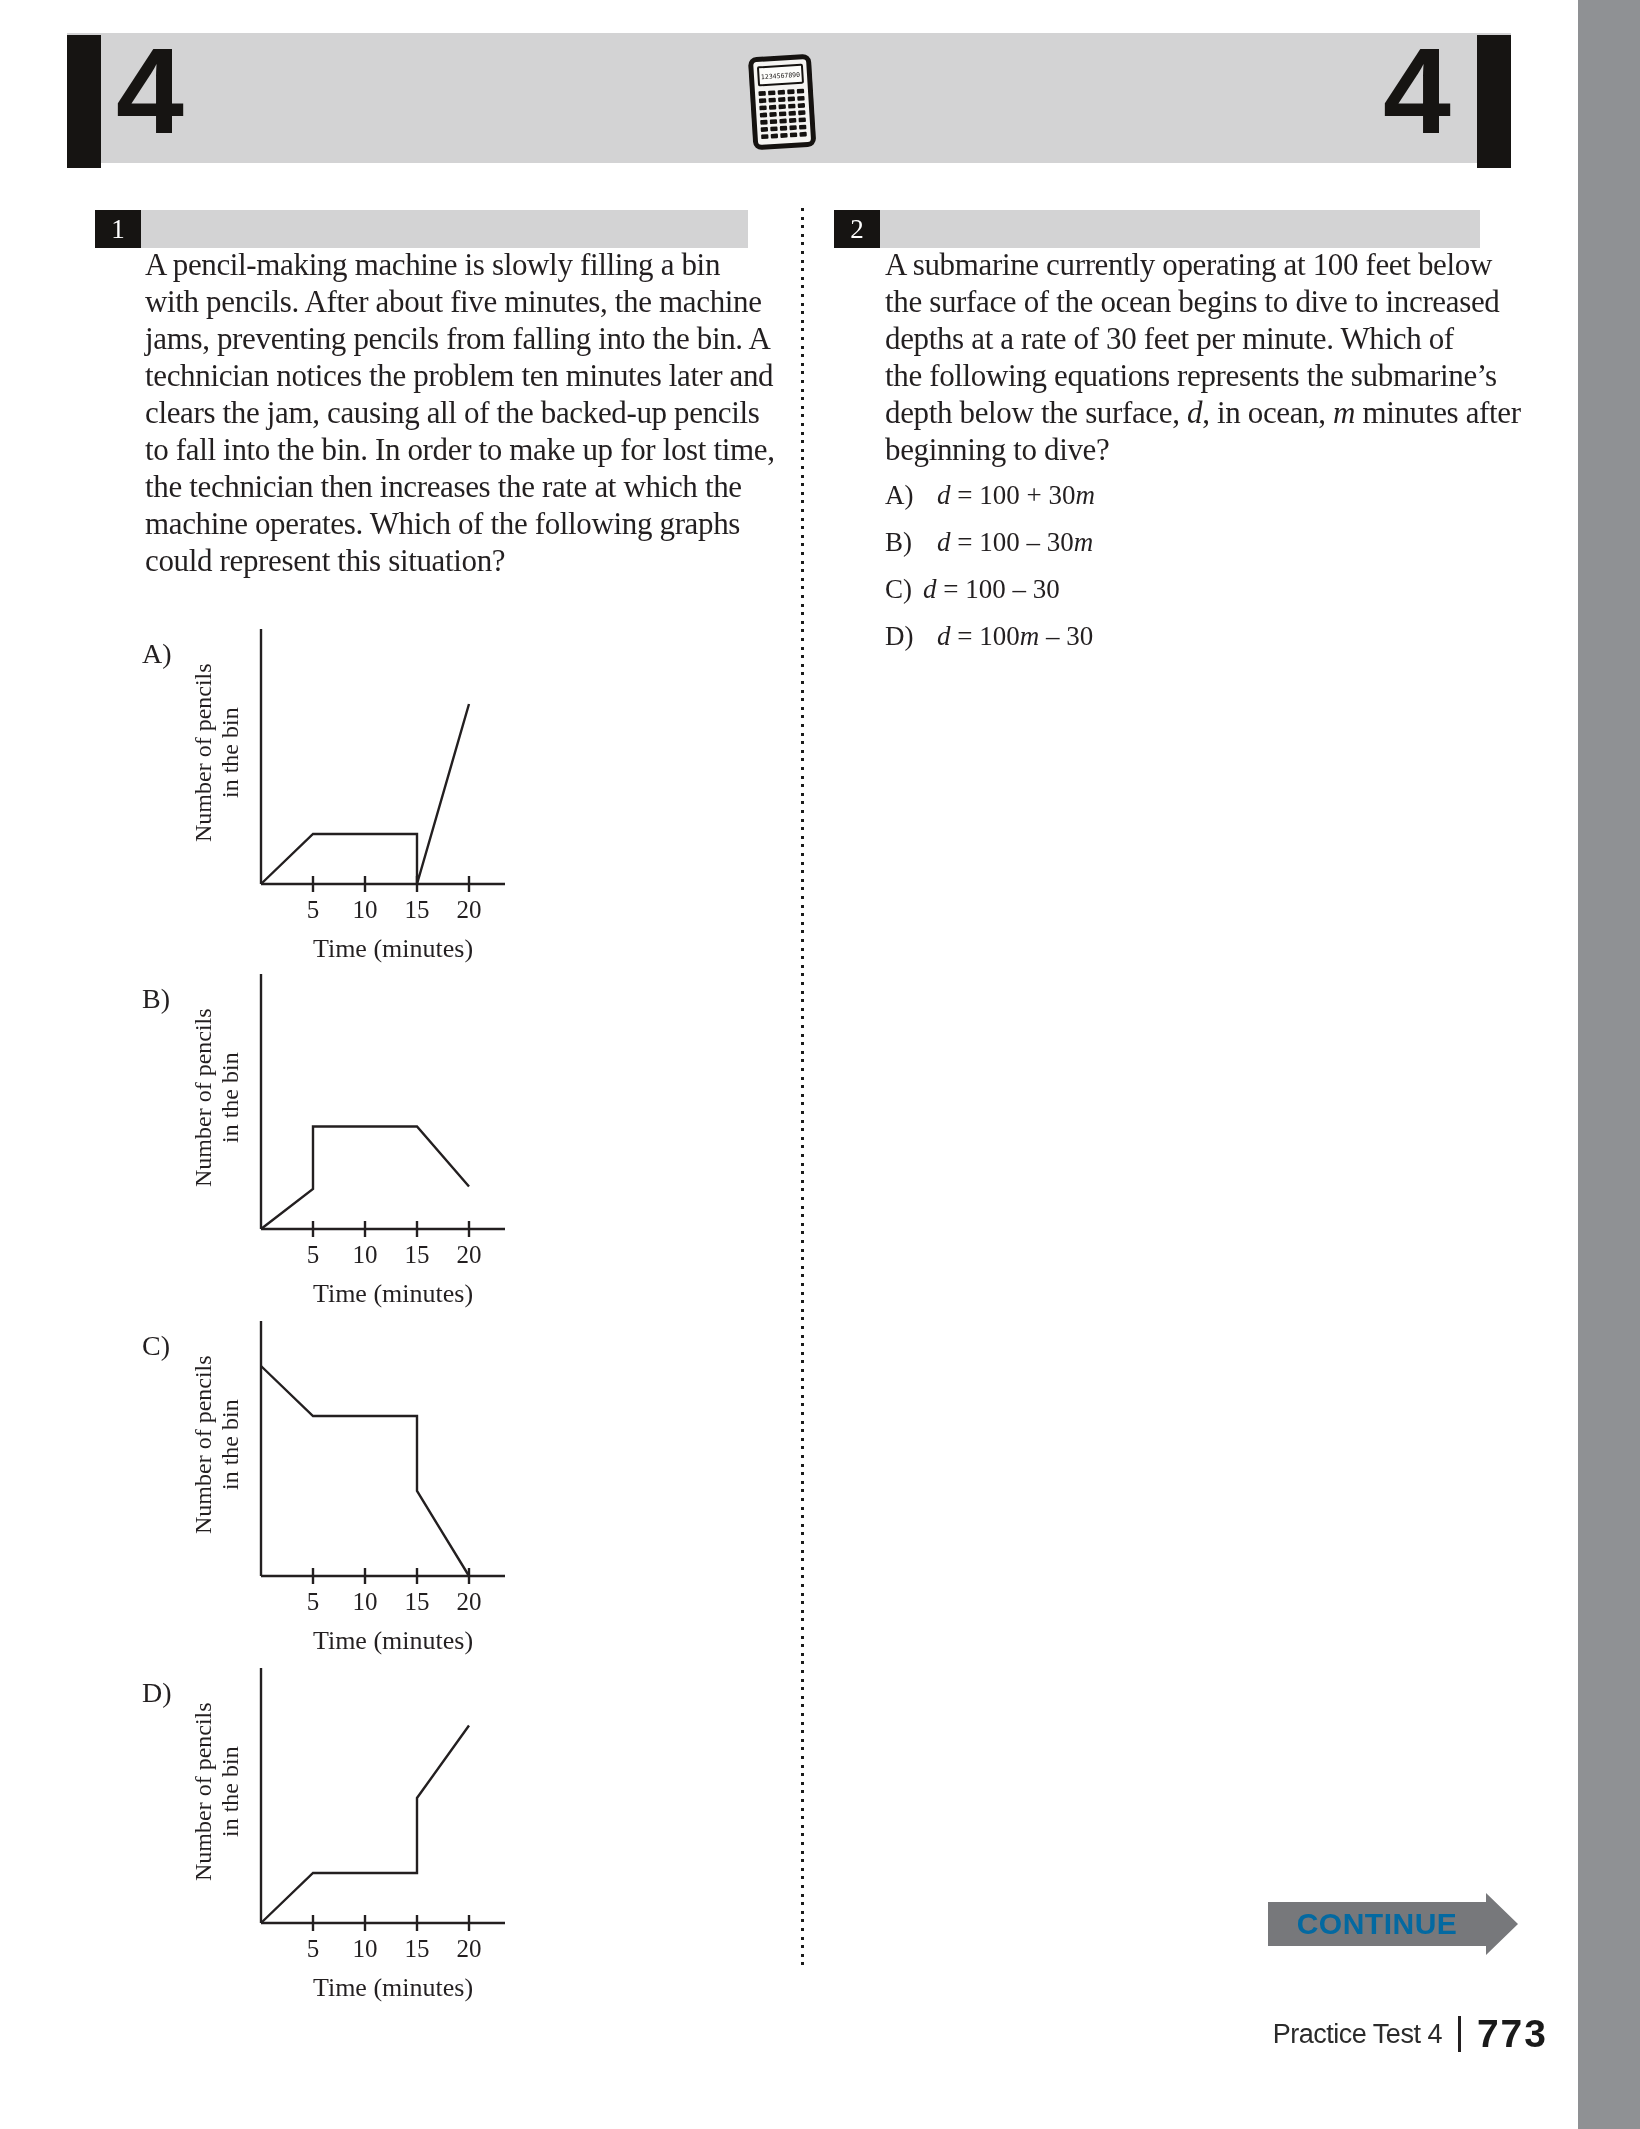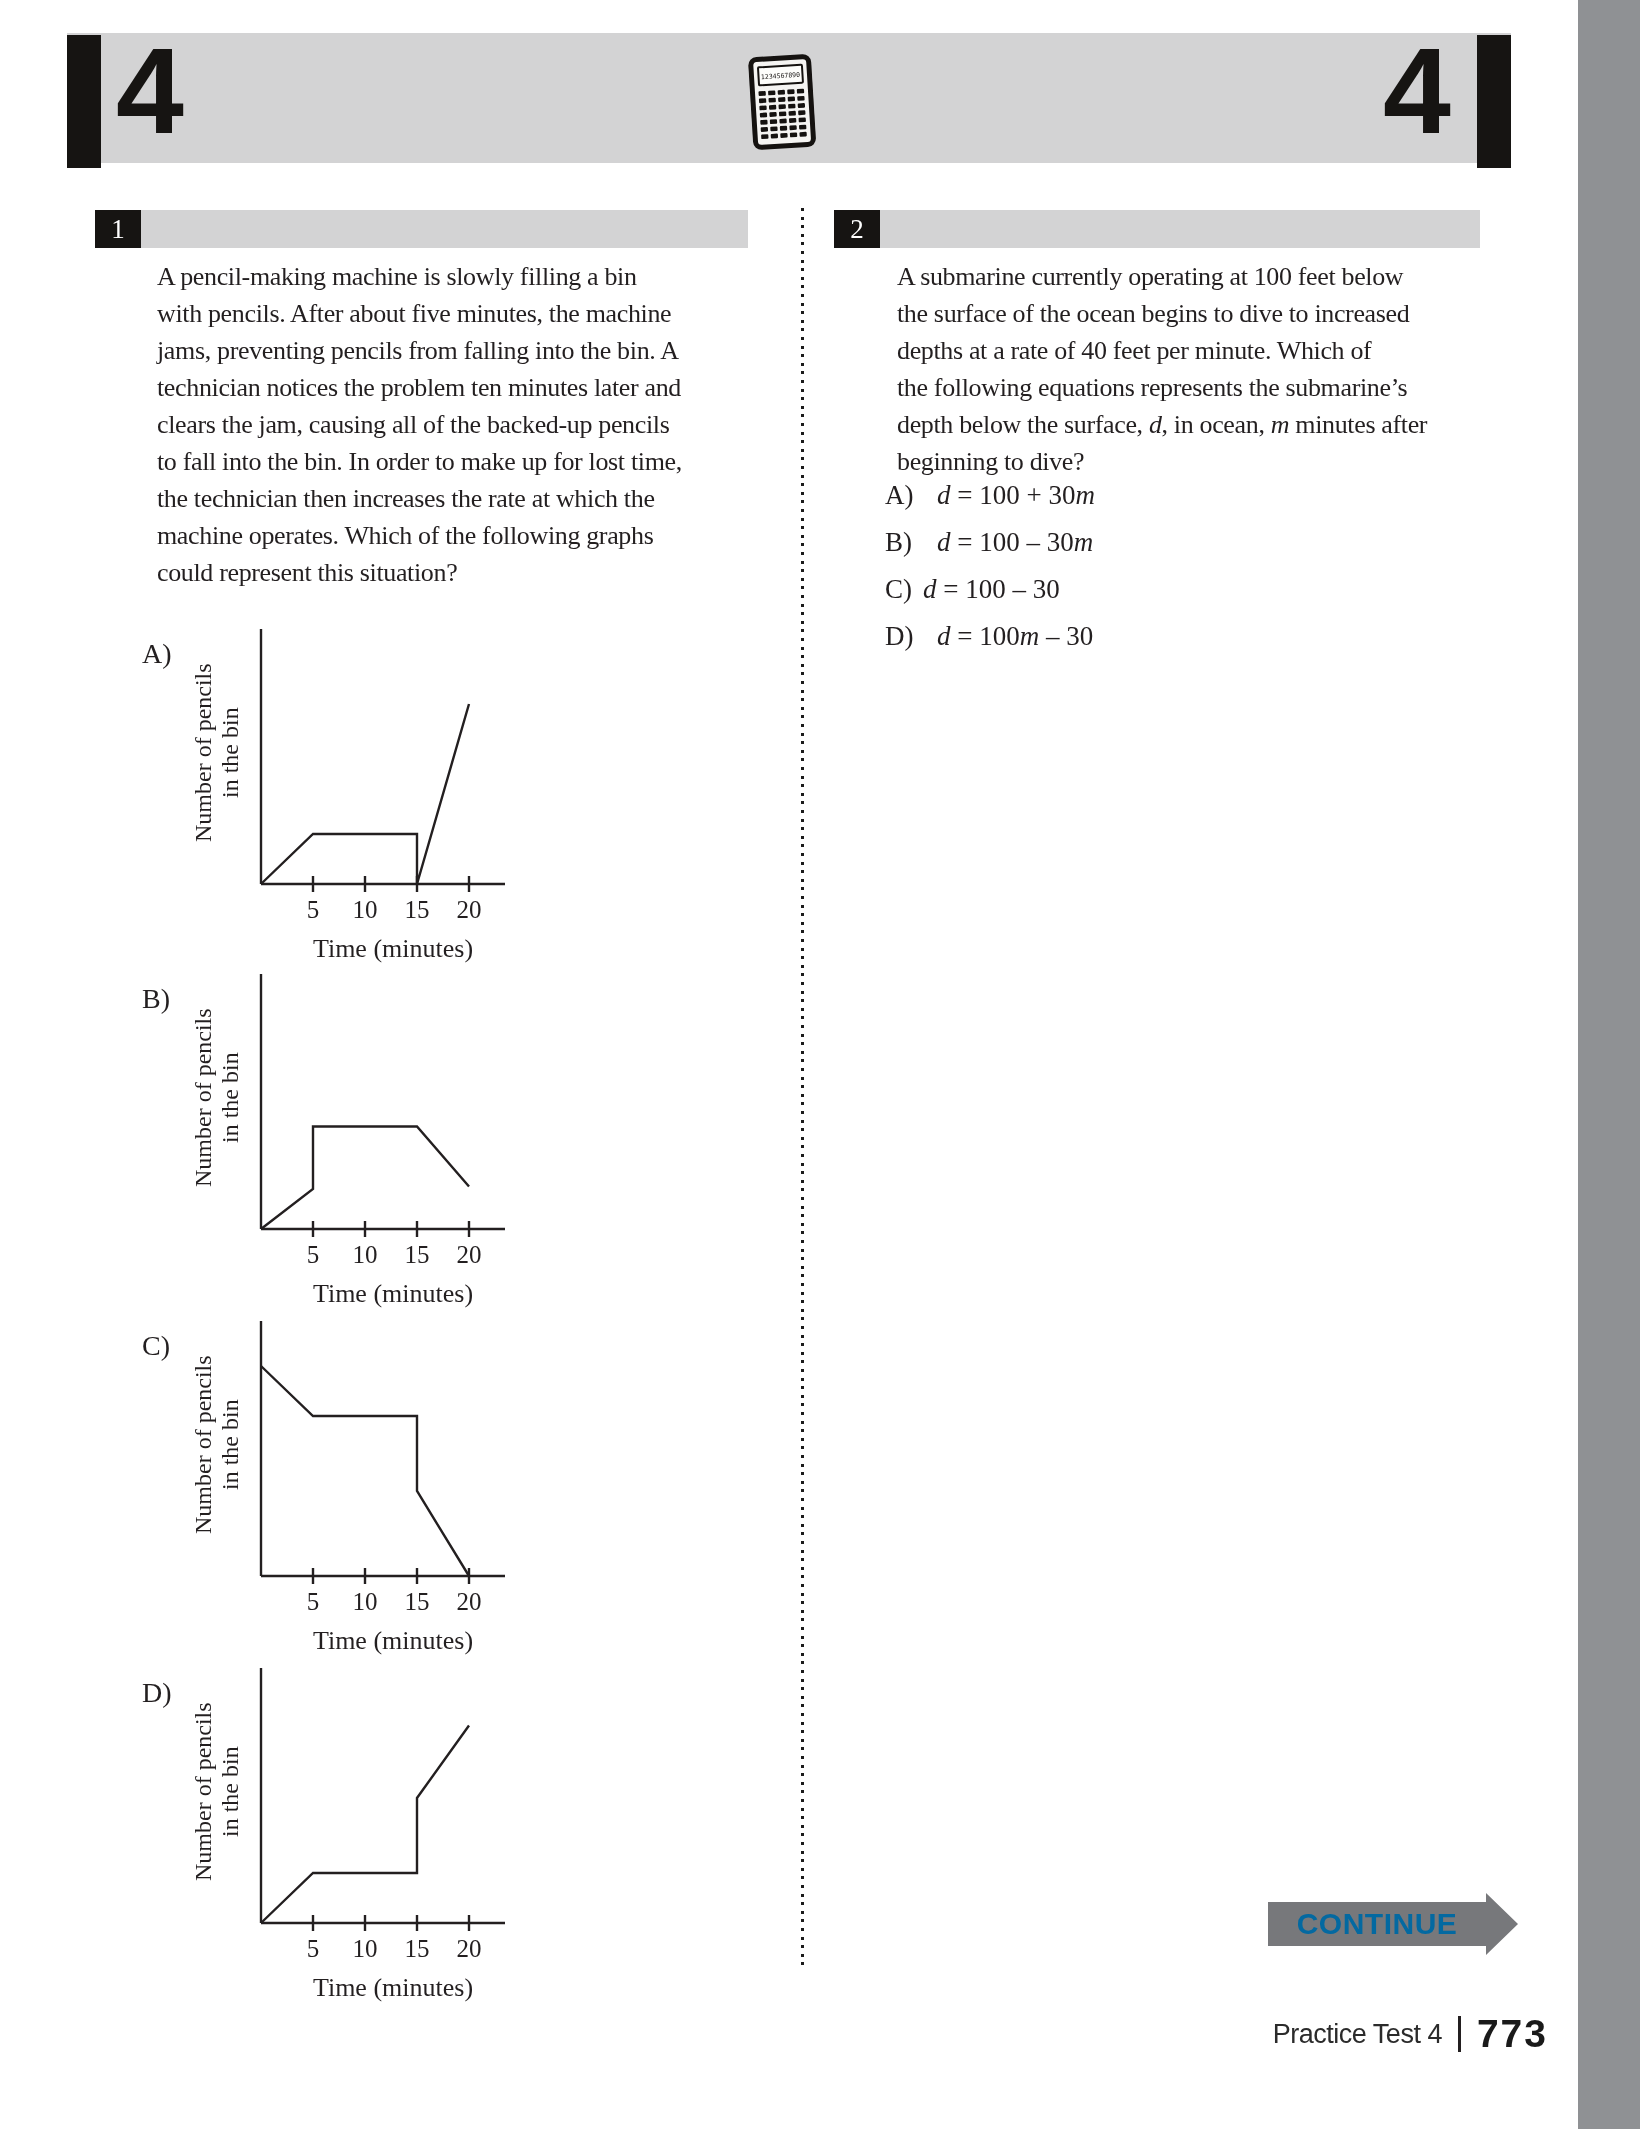--- a/index.html
+++ b/index.html
@@ -19,21 +19,21 @@
   
   .divider{left:801px;top:208px;width:3px;height:1762px;
     background-image:repeating-linear-gradient(to bottom,#1b1b1b 0 3px,transparent 3px 8.6px);}
   
   .qbadge{width:46px;height:38px;background:#161412;color:#ffffff;
           font-size:27px;display:flex;align-items:center;justify-content:center;}
   .qbar{height:38px;background:#d3d3d4;}
   .qb1{left:95px;top:210px;} .qbar1{left:141px;top:210px;width:607px;}
   .qb2{left:834px;top:210px;} .qbar2{left:880px;top:210px;width:600px;}
   
-  .prompt{margin:12px;font-size:26px;line-height:37px;letter-spacing:-0.35px;
+  .prompt{margin:0;font-size:31px;line-height:37px;letter-spacing:-0.35px;
           white-space:pre-line;}
   .p1{left:145px;top:246px;width:640px;}
   .p2{left:885px;top:246px;width:640px;}
   .it{font-style:italic;}
   
   .glet{font-size:28px;}
   .ylab{width:58px;height:262px;display:flex;align-items:center;justify-content:center;
         writing-mode:vertical-rl;transform:rotate(180deg);text-align:center;
         font-size:24px;line-height:27px;white-space:pre-line;}
   svg.plot text.tick{font-family:"Liberation Serif",serif;font-size:25px;fill:#231f20;}
@@ -188,21 +188,21 @@
       <line x1="214" y1="254" x2="214" y2="270" stroke="#231f20" stroke-width="2.4"></line>
       <text x="214" y="296" text-anchor="middle" class="tick">20</text>
       <polyline points="6,262 58,212 162,212 162,137 214,64.5" fill="none" stroke="#231f20" stroke-width="2.4" stroke-linejoin="miter"></polyline>
     </svg>
   <div class="abs xlab" style="left:258px;top:1973px;">Time (minutes)</div>
 
   <div class="abs qbadge qb2">2</div>
   <div class="abs qbar qbar2"></div>
   <p class="abs prompt p2"><span>A submarine currently operating at 100 feet below
 the surface of the ocean begins to dive to increased
-depths at a rate of 40 feet per minute. Which of
+depths at a rate of 30 feet per minute. Which of
 the following equations represents the submarine’s
 depth below the surface, </span><span class="it">d</span><span>, in ocean, </span><span class="it">m</span><span> minutes after
 beginning to dive?</span></p>
 
   <div class="abs clet" style="left:885px;top:480px;">A)</div>
   <div class="abs ceq" style="left:937px;top:480px;"><span class="it">d</span><span> = 100 + 30</span><span class="it">m</span></div>
   <div class="abs clet" style="left:885px;top:527px;">B)</div>
   <div class="abs ceq" style="left:937px;top:527px;"><span class="it">d</span><span> = 100 – 30</span><span class="it">m</span></div>
   <div class="abs clet" style="left:885px;top:574px;">C)</div>
   <div class="abs ceq" style="left:923px;top:574px;"><span class="it">d</span><span> = 100 – 30</span></div>

